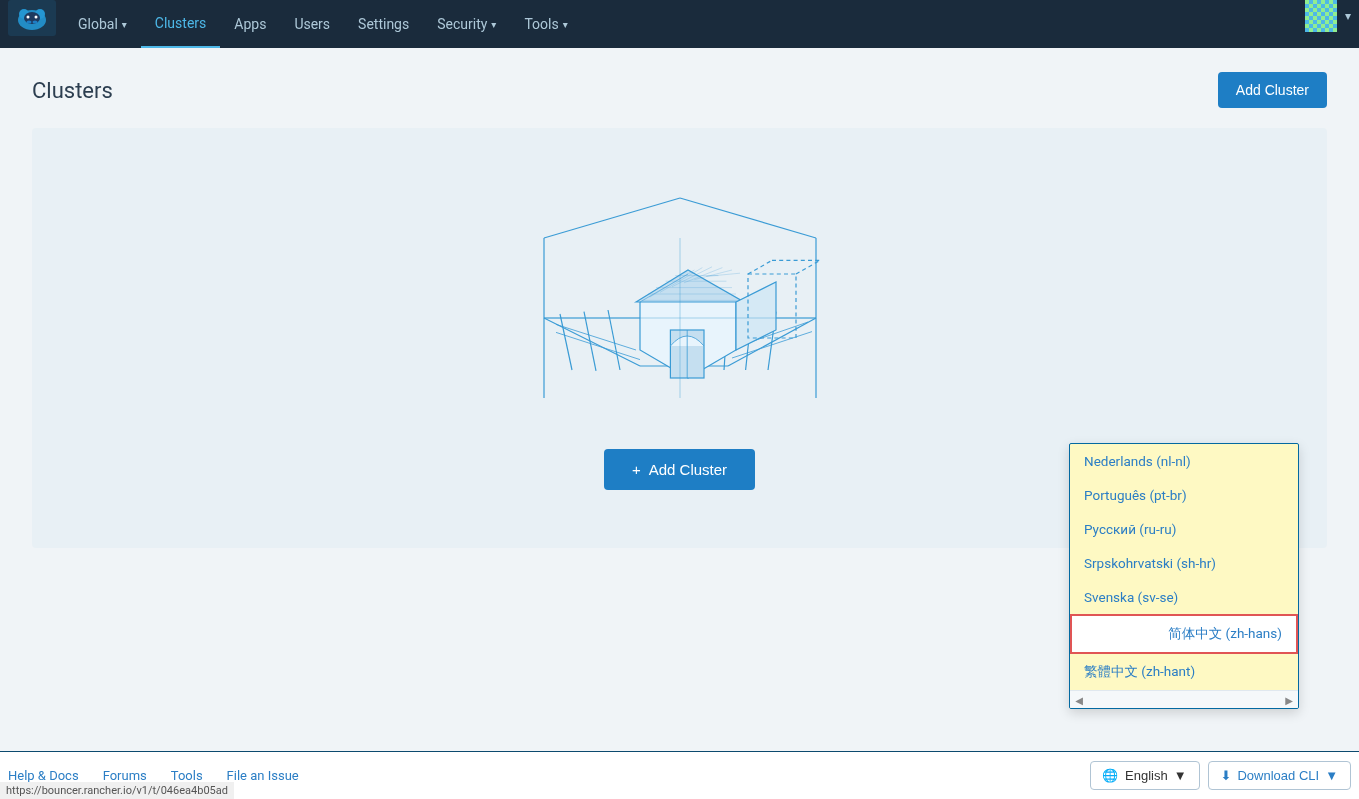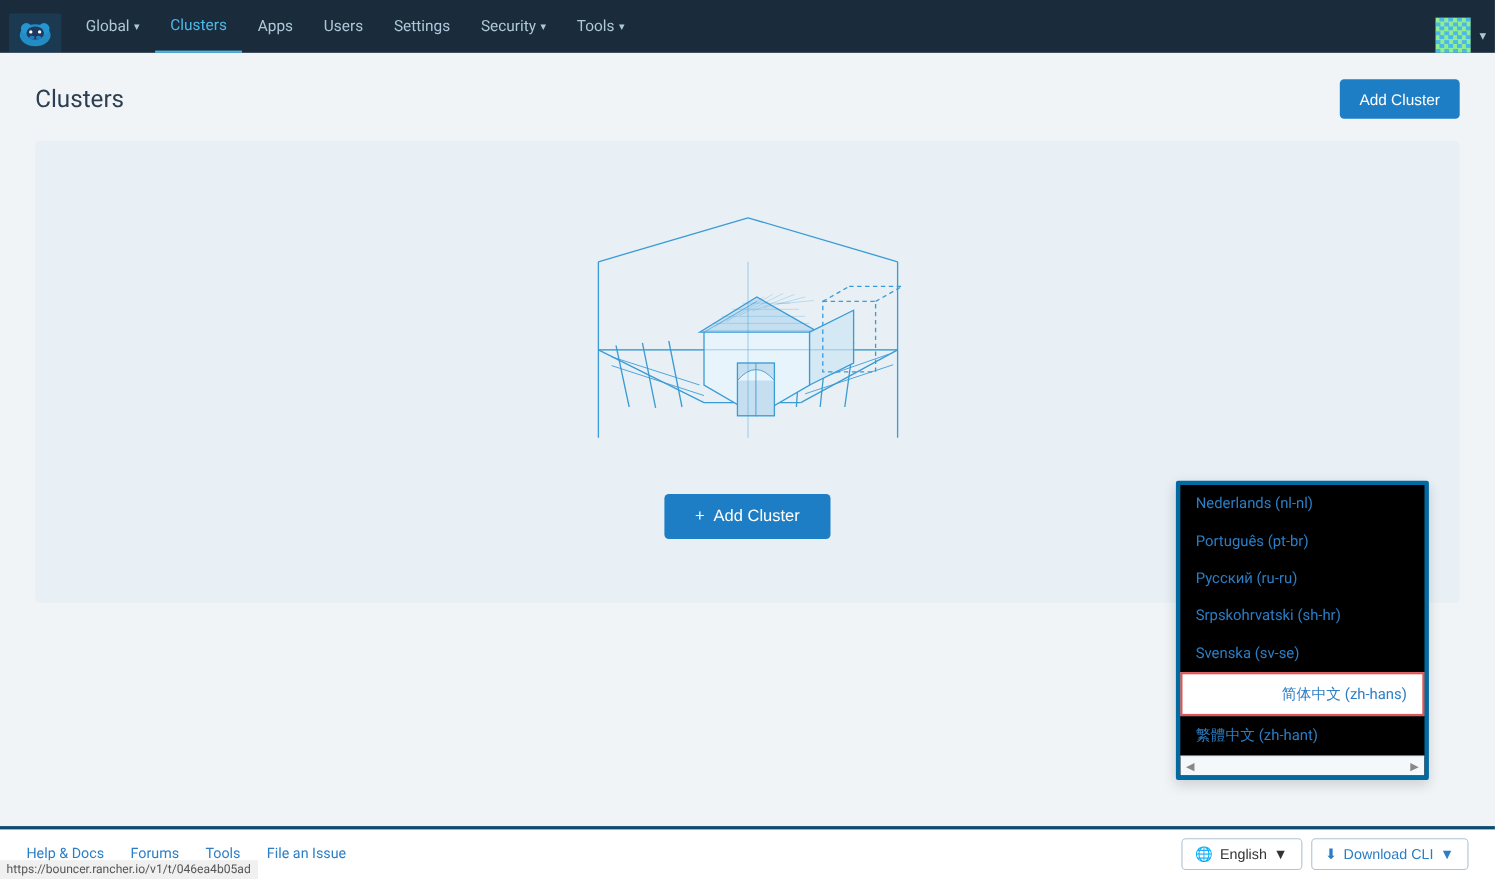--- a/index.html
+++ b/index.html
@@ -3,21 +3,21 @@
   <meta charset="utf-8">
   <style>
     * { box-sizing: border-box; margin: 0; padding: 0; }
     body { font-family: -apple-system, BlinkMacSystemFont, 'Segoe UI', Roboto, sans-serif; font-size: 14px; background: #f0f4f7; color: #333; }
 
     
     .navbar {
       background: #1a2b3c;
       height: 48px;
       display: flex;
-      align-items: flex-end;
+      align-items: flex-start;
       padding: 0 8px;
       position: relative;
     }
     .navbar-logo {
       width: 48px;
       height: 36px;
       margin-right: 8px;
       flex-shrink: 0;
     }
     .nav-items {
@@ -114,22 +114,22 @@
       display: flex;
       align-items: center;
       gap: 8px;
     }
 
     
     .lang-dropdown-overlay {
       position: fixed;
       right: 60px;
       bottom: 90px;
-      background: #000000;
-      border: 4px solid #0369a1;
+      background: #fef9c3;
+      border: 1px solid #0369a1;
       border-radius: 2px;
       width: 230px;
       box-shadow: 0 4px 12px rgba(0,0,0,0.15);
       z-index: 100;
       overflow: hidden;
     }
     .lang-dropdown-scroll {
       max-height: 300px;
       overflow-y: scroll;
       overflow-x: hidden;
@@ -171,25 +171,25 @@
       align-items: center;
       justify-content: center;
       cursor: pointer;
       color: #888;
       font-size: 10px;
     }
 
     
     .footer {
       background: #fff;
-      border-top: 3px solid #0c4a6e;
+      border-top: 1px solid #0c4a6e;
       height: 48px;
       display: flex;
       align-items: center;
-      padding: 0 24px;
+      padding: 0 8px;
       justify-content: space-between;
       position: fixed;
       bottom: 0;
       left: 0;
       right: 0;
     }
     .footer-left {
       display: flex;
       gap: 24px;
     }

